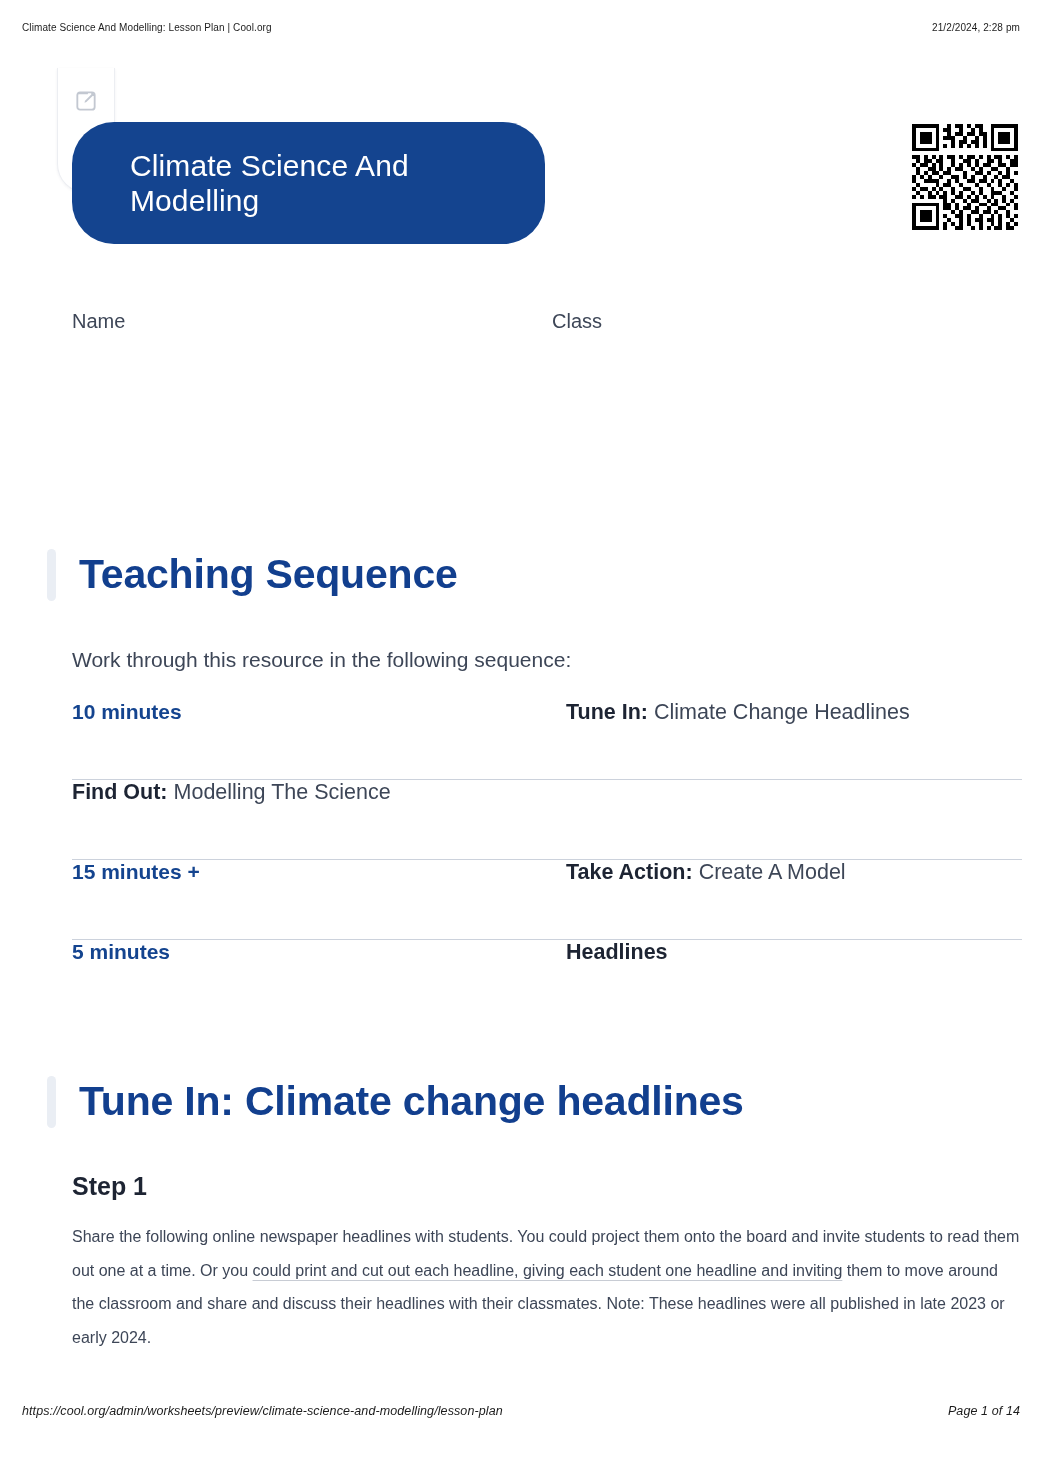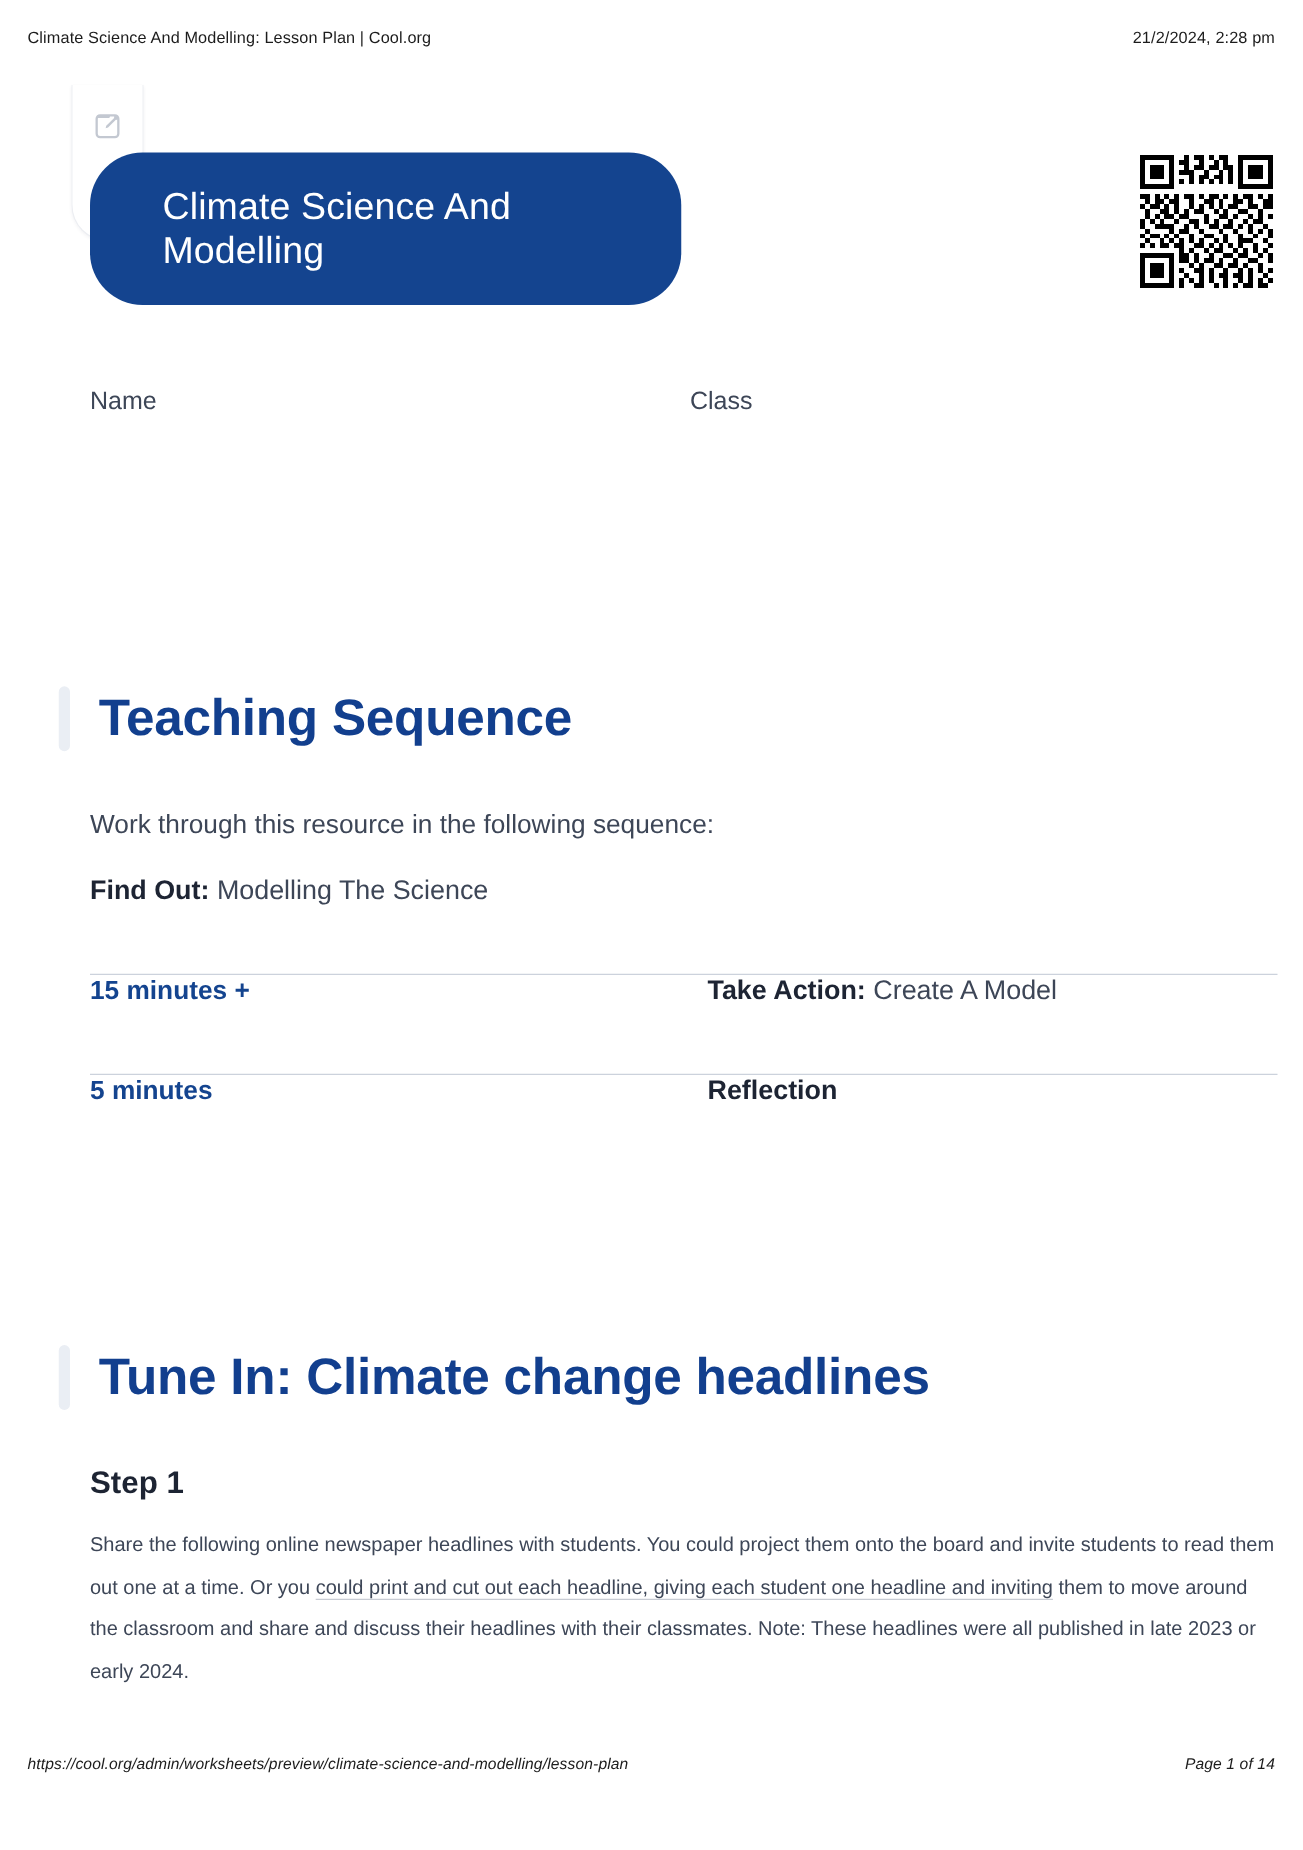--- a/index.html
+++ b/index.html
@@ -18,21 +18,21 @@
 
   
   .print-header {
     position: absolute;
     top: 22px;
     left: 22px;
     right: 22px;
     display: flex;
     justify-content: space-between;
     align-items: baseline;
-    font-size: 13px;
+    font-size: 10px;
     color: #1c1c1c;
     letter-spacing: 0.1px;
   }
   .print-footer {
     position: absolute;
     bottom: 62px;
     left: 22px;
     right: 22px;
     display: flex;
     justify-content: space-between;
@@ -447,33 +447,37 @@
   </div>
 
   <div class="section-heading teaching-heading">
     <span class="h-text">Teaching Sequence</span>
   </div>
 
   <div class="intro-line">Work through this resource in the following sequence:</div>
 
   <div class="seq">
 
+    <div class="seq-row">
+      <span class="seq-time">10 minutes</span>
+      <span class="seq-desc"><b>Tune In:</b> <span>Climate Change Headlines</span></span>
+    </div>
 
     <div class="seq-row">
       <span class="seq-desc"><b>Find Out:</b> <span>Modelling The Science</span></span>
     </div>
 
     <div class="seq-row">
       <span class="seq-time">15 minutes +</span>
       <span class="seq-desc"><b>Take Action:</b> <span>Create A Model</span></span>
     </div>
 
     <div class="seq-row">
       <span class="seq-time">5 minutes</span>
-      <span class="seq-desc"><b>Reflection</b><span></span></span>
+      <span class="seq-desc"><b>Headlines</b><span></span></span>
     </div>
 
   </div>
 
   <div class="section-heading tunein-heading">
     <span class="h-text">Tune In: Climate change headlines</span>
   </div>
 
   <div class="step-title">Step 1</div>
 

